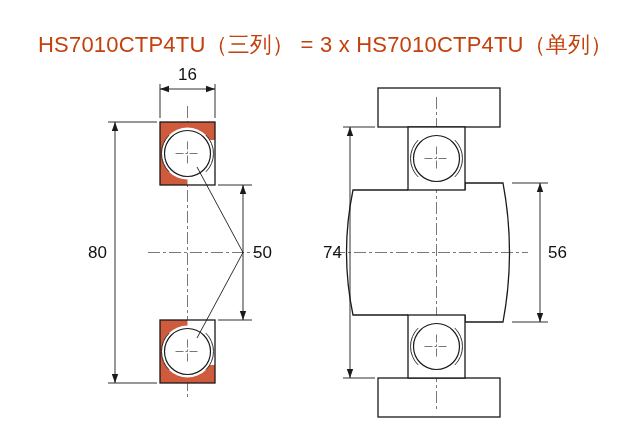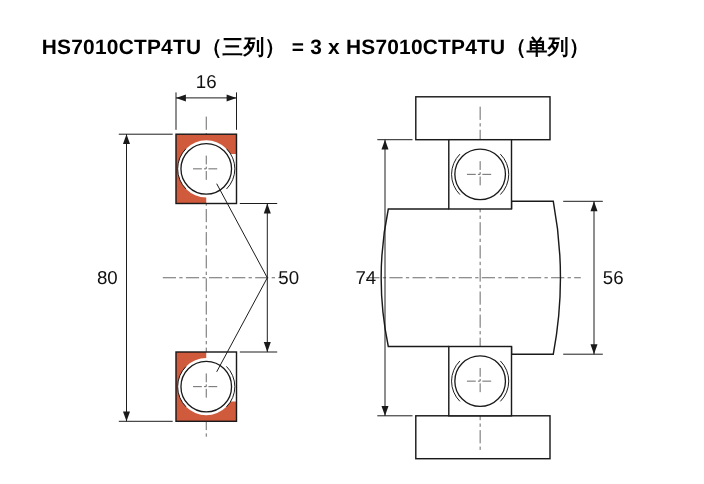--- a/index.html
+++ b/index.html
@@ -1,19 +1,19 @@
 <!DOCTYPE html>
 <html><head>
 <meta charset="utf-8">
 <style>
   html,body{margin:0;padding:0;background:#fff;}
   .canvas{position:relative;width:640px;height:440px;background:#ffffff;overflow:hidden;
           font-family:"Liberation Sans",sans-serif;}
-  .title{position:absolute;left:38px;top:30px;font-size:19px;color:#000000;white-space:nowrap;
-         font-weight:700;letter-spacing:.2px;}
+  .title{position:absolute;left:38px;top:30px;font-size:22px;color:#c2410c;white-space:nowrap;
+         font-weight:400;letter-spacing:.2px;}
   svg{position:absolute;left:0;top:0;}
   text{font-family:"Liberation Sans",sans-serif;font-size:17px;fill:#111;}
   .ol{fill:none;stroke:#1a1a1a;stroke-width:1.3;}
   .thin{fill:none;stroke:#1a1a1a;stroke-width:0.9;}
   .dimln{stroke:#1a1a1a;stroke-width:0.9;fill:none;}
   .arrow{fill:#1a1a1a;stroke:none;}
   .cl{stroke:#555;stroke-width:0.8;fill:none;stroke-dasharray:12 3 3 3;}
   .cross{stroke:#555;stroke-width:0.8;fill:none;stroke-dasharray:8 2 2 2;}
   .ball{fill:#fff;stroke:#1a1a1a;stroke-width:1.2;}
   .whitefill{fill:#fff;stroke:none;}

